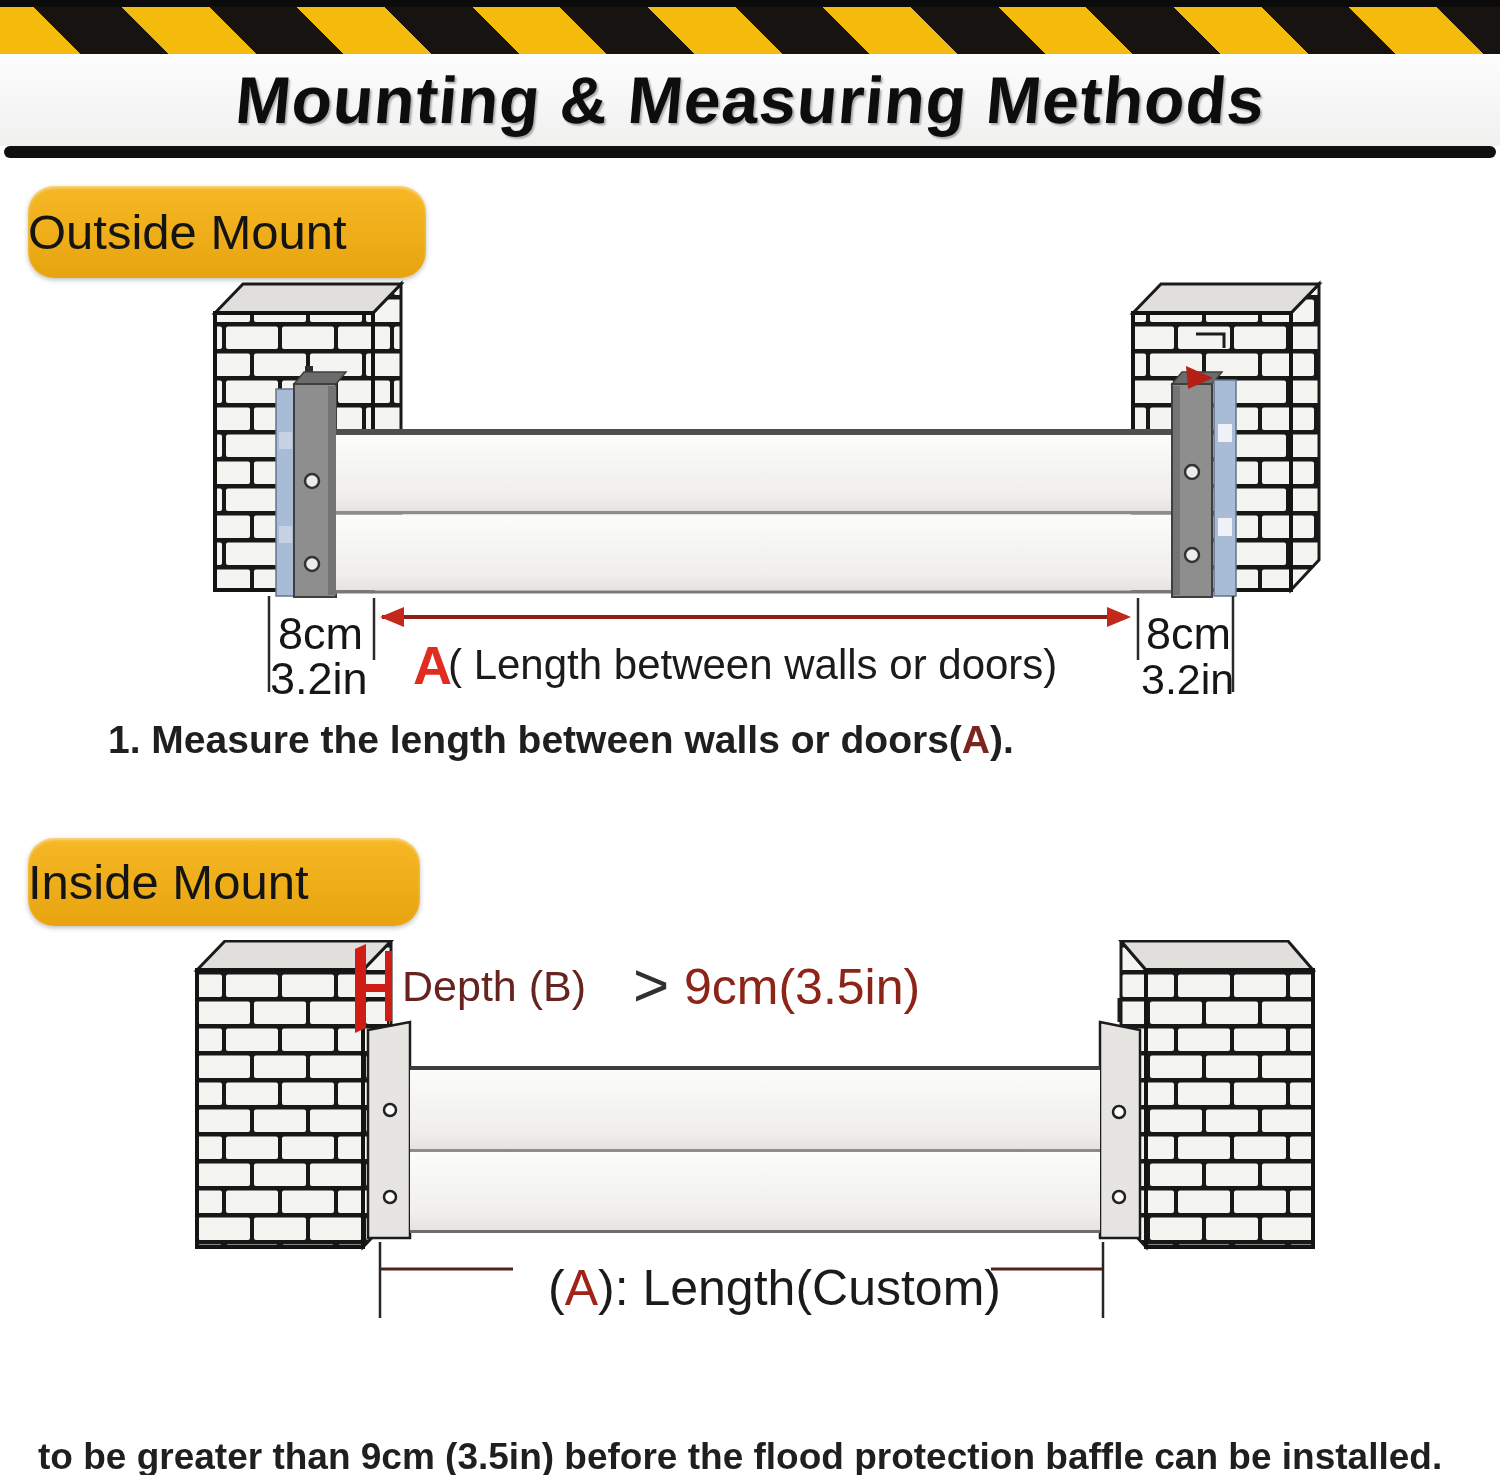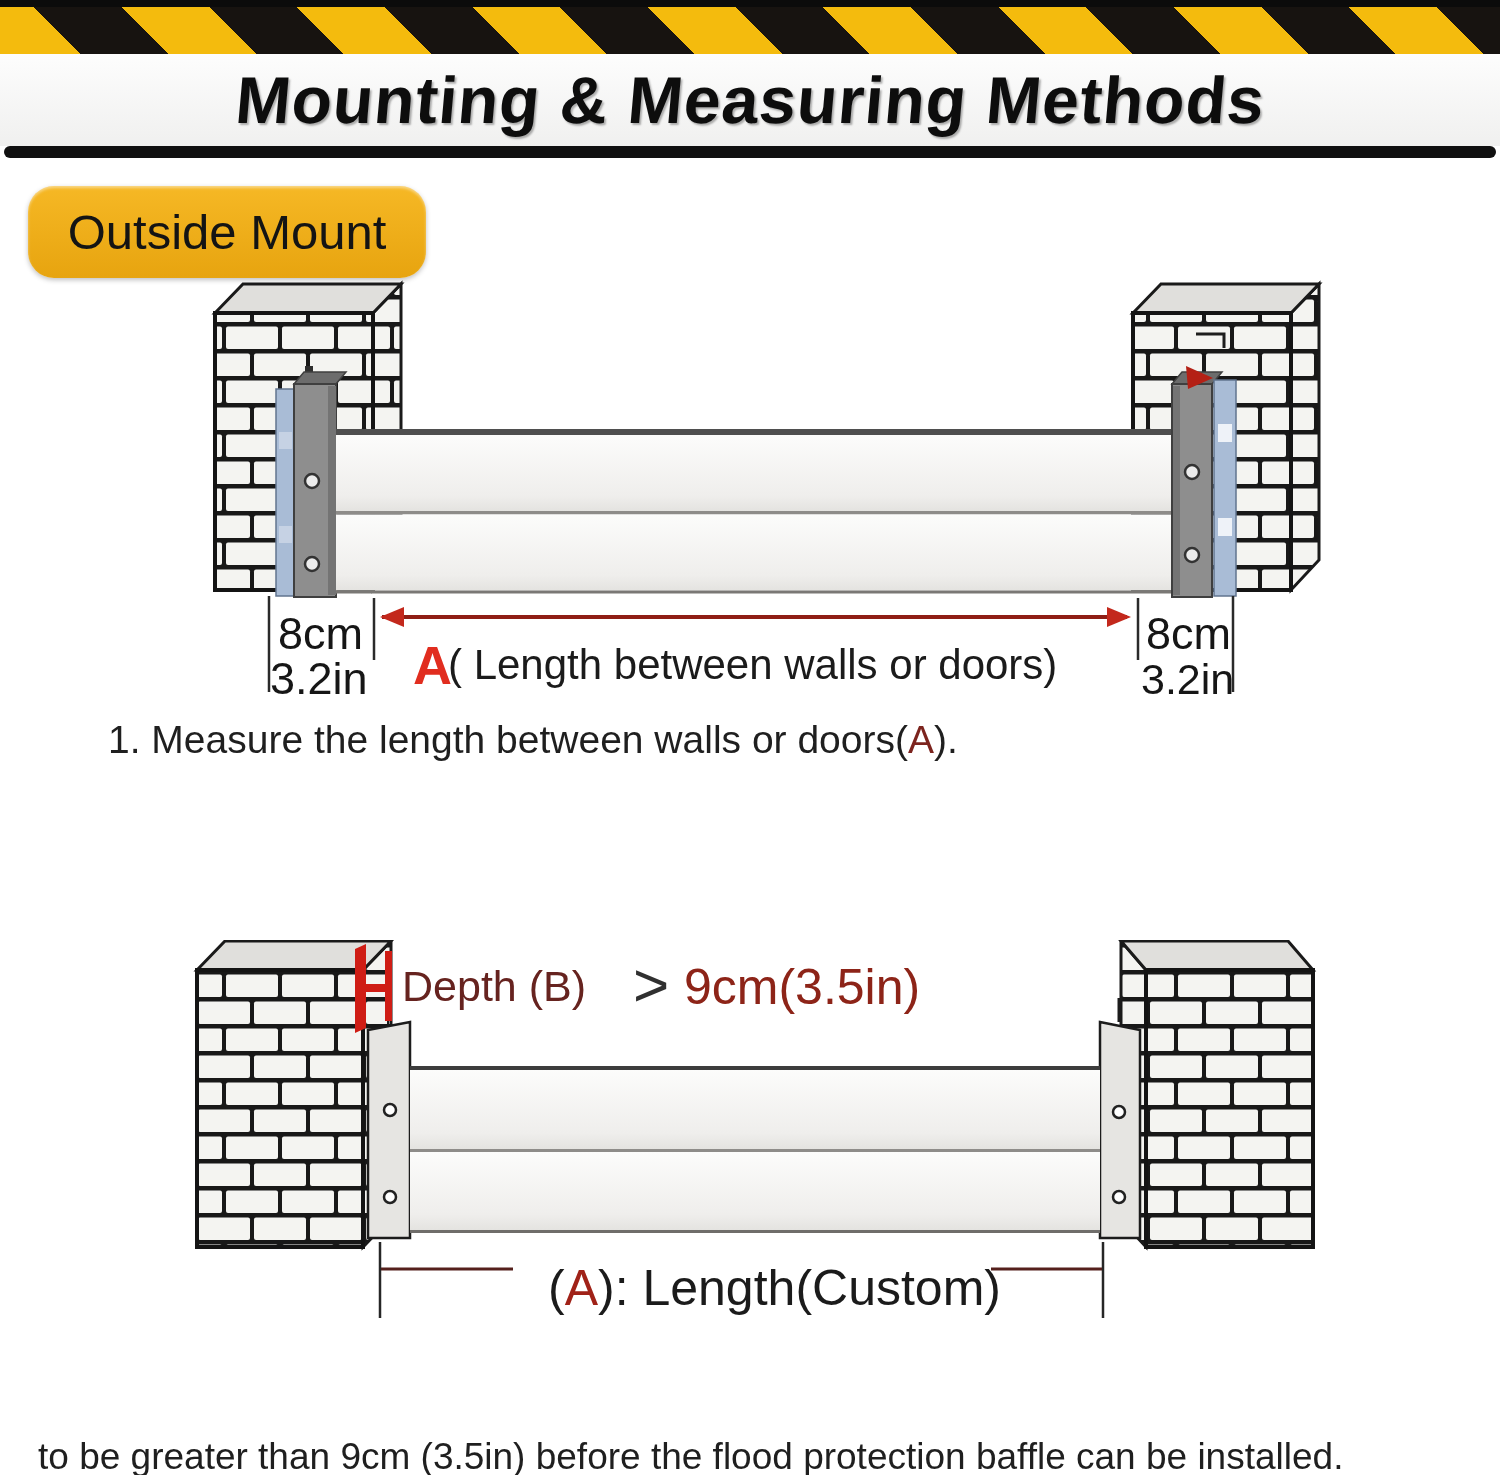--- a/index.html
+++ b/index.html
@@ -24,31 +24,31 @@
     text-shadow:2px 2px 2px rgba(0,0,0,.30);
   }
   .title-underline{
     position:absolute;top:146px;left:4px;right:4px;height:12px;
     background:#101010;border-radius:6px;
   }
   
   .badge{
     position:absolute;left:28px;width:398px;height:92px;
     background:linear-gradient(180deg,#f6b825,#e7a40f);
-    border-radius:26px;display:flex;align-items:center;justify-content:center;
+    border-radius:26px;display:flex;align-items:center;justify-content:flex-start;
     font-size:49px;color:#141414;
     box-shadow:inset 0 2px 3px rgba(255,255,255,.45), 0 2px 5px rgba(0,0,0,.25);
   }
   .badge.outside{top:186px;}
   .badge.inside{top:838px;width:392px;height:88px;}
   
   .diagram{position:absolute;left:0;}
   svg text{font-family:"Liberation Sans",sans-serif;}
   
-  .step{position:absolute;font-size:39px;color:#1f1f1f;white-space:nowrap;}
+  .step{position:absolute;font-size:39px;color:#1f1f1f;white-space:nowrap;font-weight:bold;}
   .step .red{color:#7c241e;}
   .step.small{font-size:37px;}
 </style>
 </head>
 <body>
 
 <div class="page">
 
   <div class="hazard"></div>
   <div class="title-band">
@@ -141,20 +141,23 @@
     <text x="413" y="684" font-size="54" font-weight="700" fill="#e12d1f">A</text>
     <text x="448" y="679" font-size="42" fill="#1b1b1b">( Length between walls or doors)</text>
     <text x="1146" y="649" font-size="45" fill="#161616">8cm</text>
     <text x="1141" y="694" font-size="43" fill="#161616">3.2in</text>
   </svg>
 
   <div class="step" style="left:108px;top:718px">
     <span>1. Measure the length between walls or doors(</span><span class="red">A</span><span>).</span>
   </div>
 
+  <div class="badge inside">
+    <span>Inside Mount</span>
+  </div>
 
   <svg class="diagram" style="top:940px" width="1500" height="395" viewBox="0 940 1500 395">
 
     <g>
       <polygon points="363,970 391,941 391,1218 363,1247" fill="url(#brick)" stroke="#1a1a1a" stroke-width="3"></polygon>
       <polygon points="197,970 225,941 391,941 363,970" fill="#e0dfdc" stroke="#1a1a1a" stroke-width="3"></polygon>
       <rect x="197" y="970" width="166" height="277" fill="url(#brick)" stroke="#141414" stroke-width="4"></rect>
     </g>
 
     <g>

